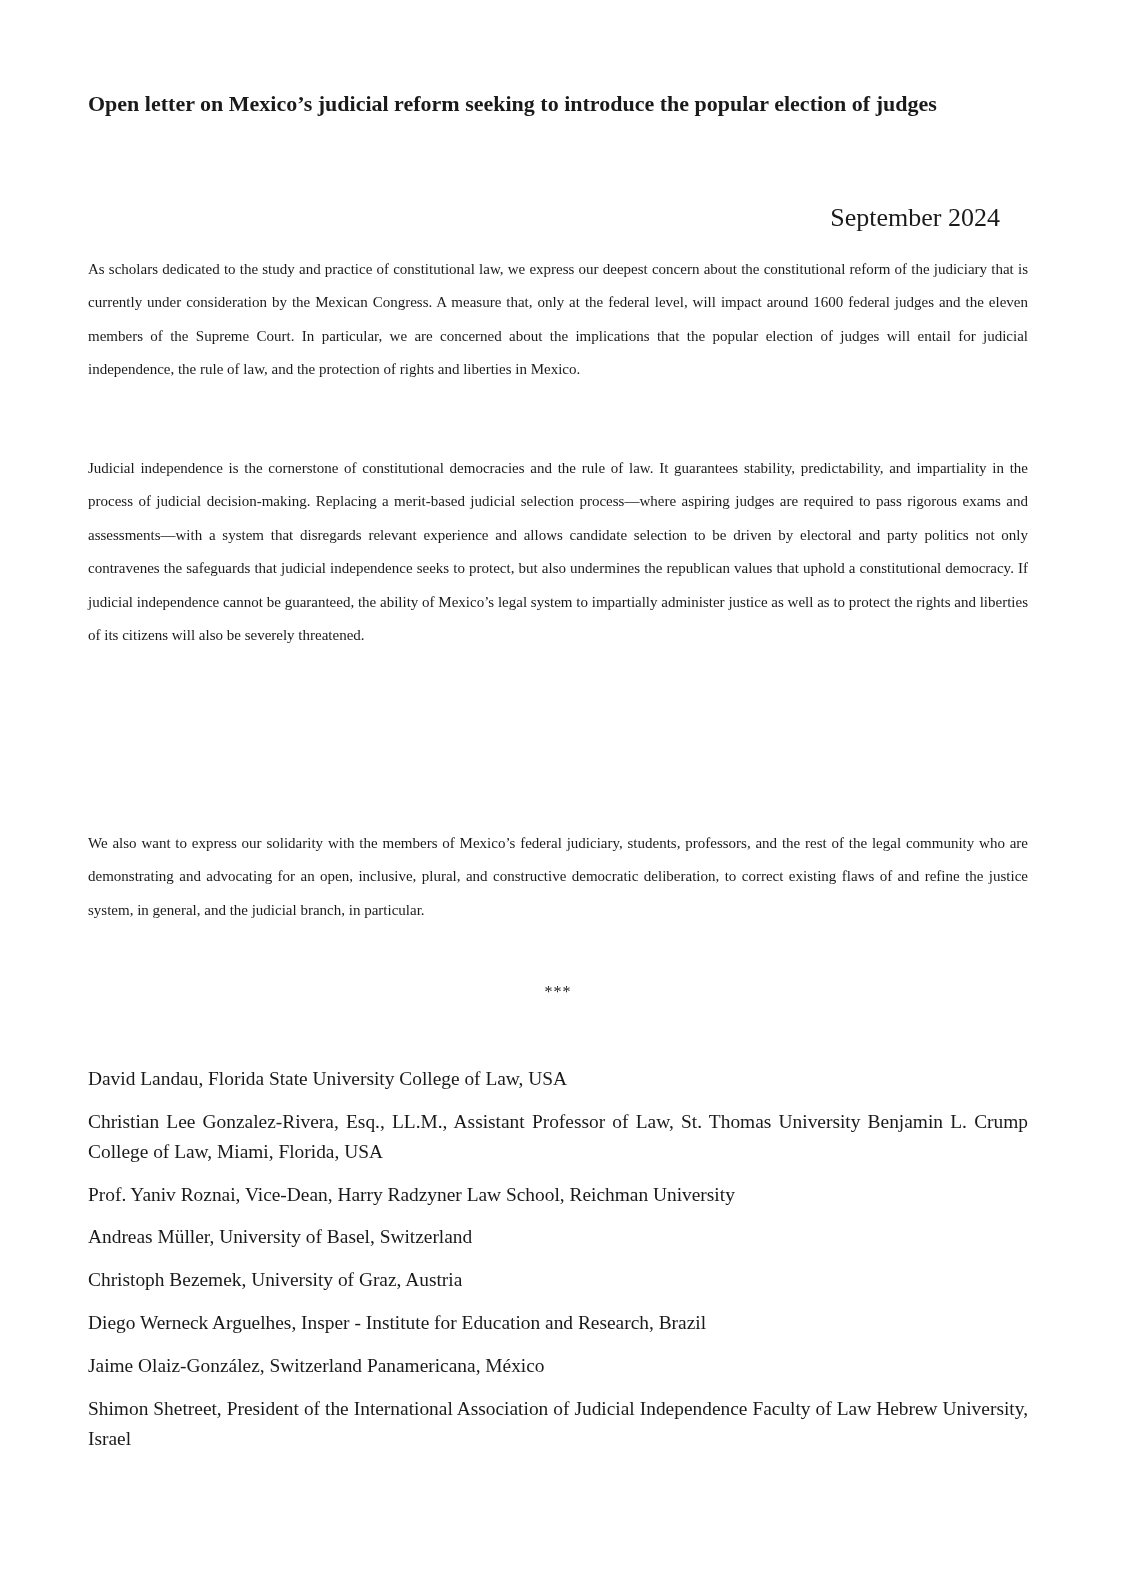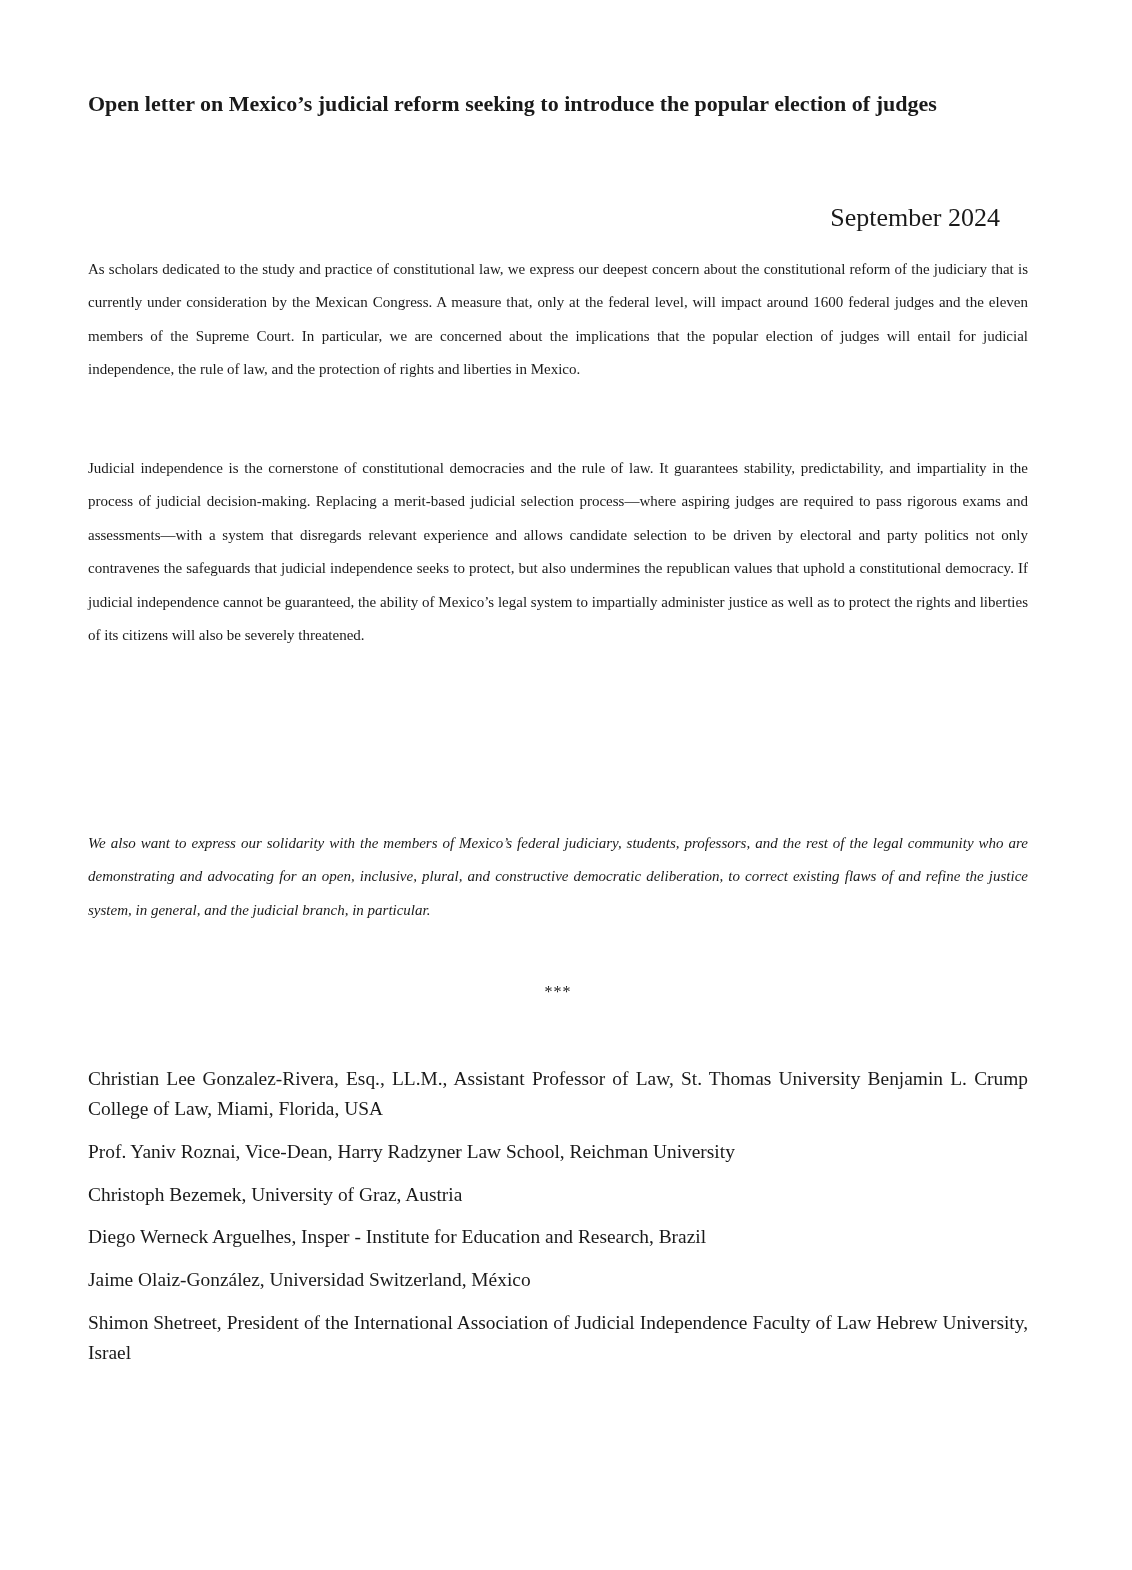--- a/index.html
+++ b/index.html
@@ -46,21 +46,21 @@
       left: 0;
       width: 940px;
       font-size: 15px;
       line-height: 33.4px;
       text-align: justify;
       margin: 0;
       hyphens: none;
     }
     .p1 { top: 253px; }
     .p2 { top: 452px; }
-    .p3 { top: 827px; font-style: italic; }
+    .p3 { top: 827px; }
     .separator {
       position: absolute;
       top: 980px;
       left: 0;
       width: 940px;
       text-align: center;
       font-size: 16px;
       line-height: 24px;
       margin: 0;
       letter-spacing: 1px;
@@ -89,20 +89,22 @@
 
   <p class="date">September 2024</p>
 
   <p class="body-para p1">As scholars dedicated to the study and practice of constitutional law, we express our deepest concern about the constitutional reform of the judiciary that is currently under consideration by the Mexican Congress. A measure that, only at the federal level, will impact around 1600 federal judges and the eleven members of the Supreme Court. In particular, we are concerned about the implications that the popular election of judges will entail for judicial independence, the rule of law, and the protection of rights and liberties in Mexico.</p>
   <p class="body-para p2">Judicial independence is the cornerstone of constitutional democracies and the rule of law. It guarantees stability, predictability, and impartiality in the process of judicial decision-making. Replacing a merit-based judicial selection process—where aspiring judges are required to pass rigorous exams and assessments—with a system that disregards relevant experience and allows candidate selection to be driven by electoral and party politics not only contravenes the safeguards that judicial independence seeks to protect, but also undermines the republican values that uphold a constitutional democracy. If judicial independence cannot be guaranteed, the ability of Mexico’s legal system to impartially administer justice as well as to protect the rights and liberties of its citizens will also be severely threatened.</p>
   <p class="body-para p3">We also want to express our solidarity with the members of Mexico’s federal judiciary, students, professors, and the rest of the legal community who are demonstrating and advocating for an open, inclusive, plural, and constructive democratic deliberation, to correct existing flaws of and refine the justice system, in general, and the judicial branch, in particular.</p>
 
   <p class="separator">***</p>
 
   <ul class="signatories">
+    <li class="signatory">David Landau, Florida State University College of Law, USA</li>
     <li class="signatory">Christian Lee Gonzalez-Rivera, Esq., LL.M., Assistant Professor of Law, St. Thomas University Benjamin L. Crump College of Law, Miami, Florida, USA</li>
     <li class="signatory">Prof. Yaniv Roznai, Vice-Dean, Harry Radzyner Law School, Reichman University</li>
+    <li class="signatory">Andreas Müller, University of Basel, Switzerland</li>
     <li class="signatory">Christoph Bezemek, University of Graz, Austria</li>
     <li class="signatory">Diego Werneck Arguelhes, Insper - Institute for Education and Research, Brazil</li>
-    <li class="signatory">Jaime Olaiz-González, Universidad Switzerland, México</li>
+    <li class="signatory">Jaime Olaiz-González, Switzerland Panamericana, México</li>
     <li class="signatory">Shimon Shetreet, President of the International Association of Judicial Independence Faculty of Law Hebrew University, Israel</li>
   </ul>
 </div>
 
 </body></html>

